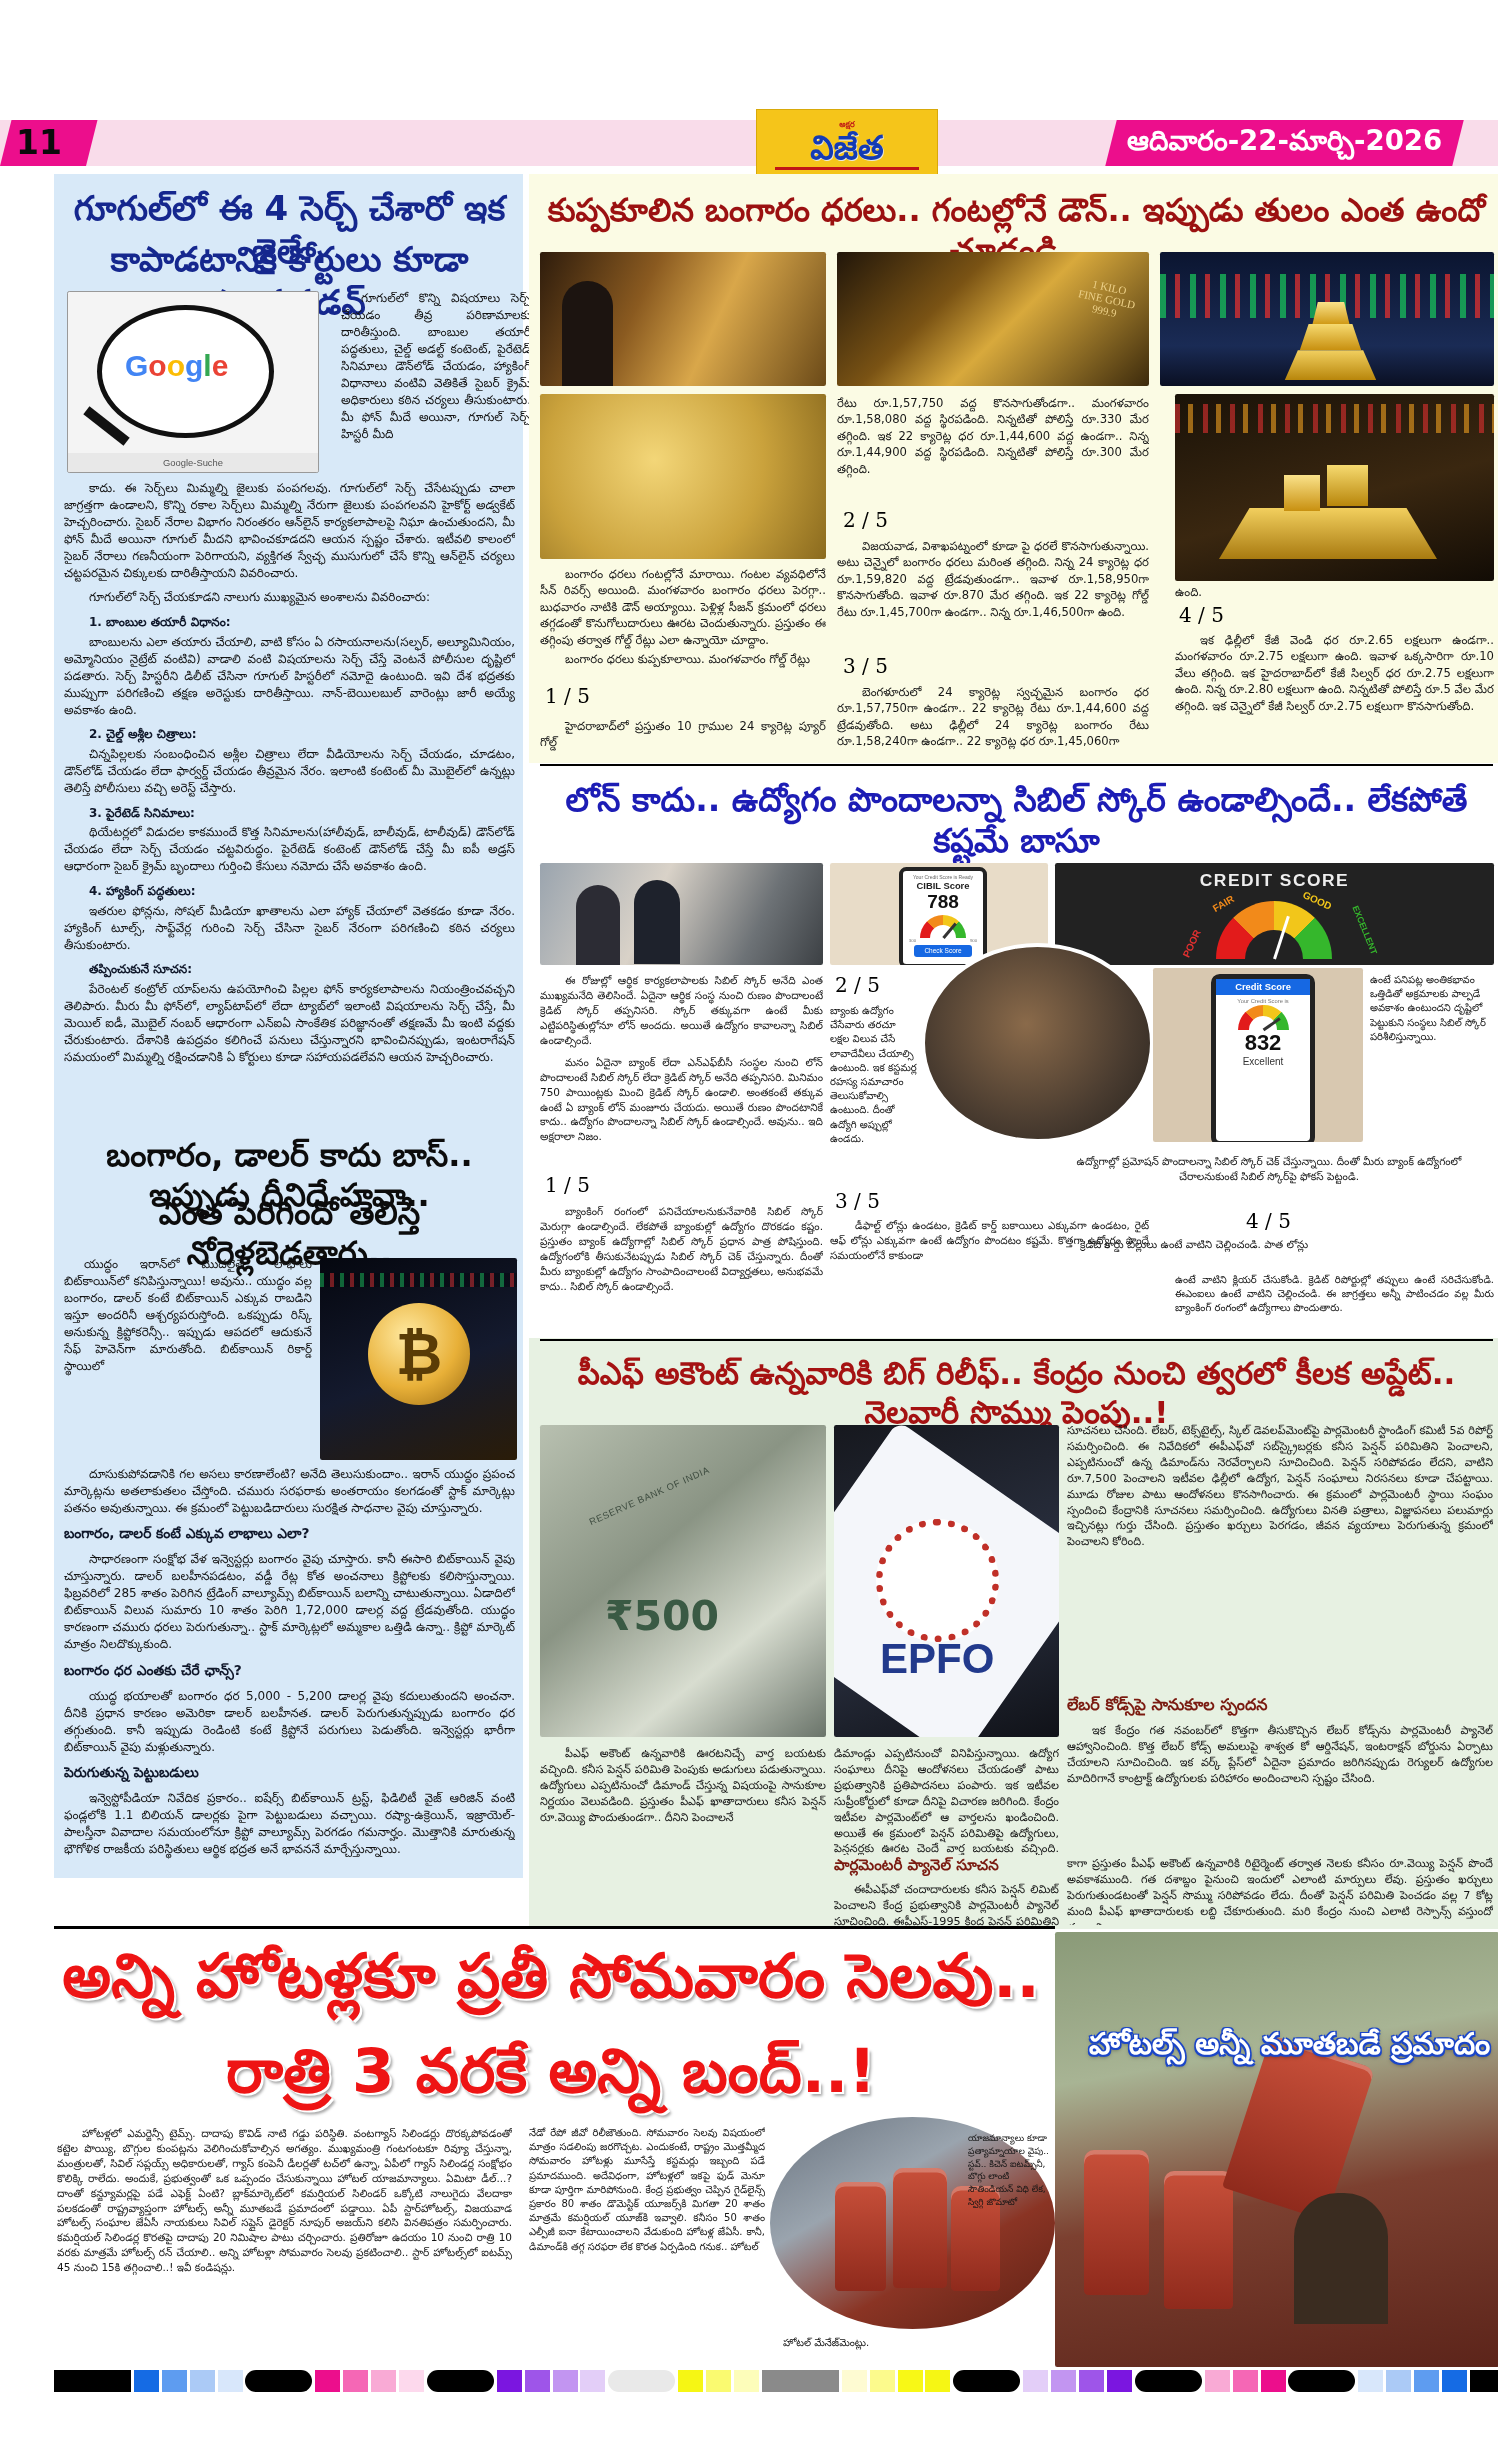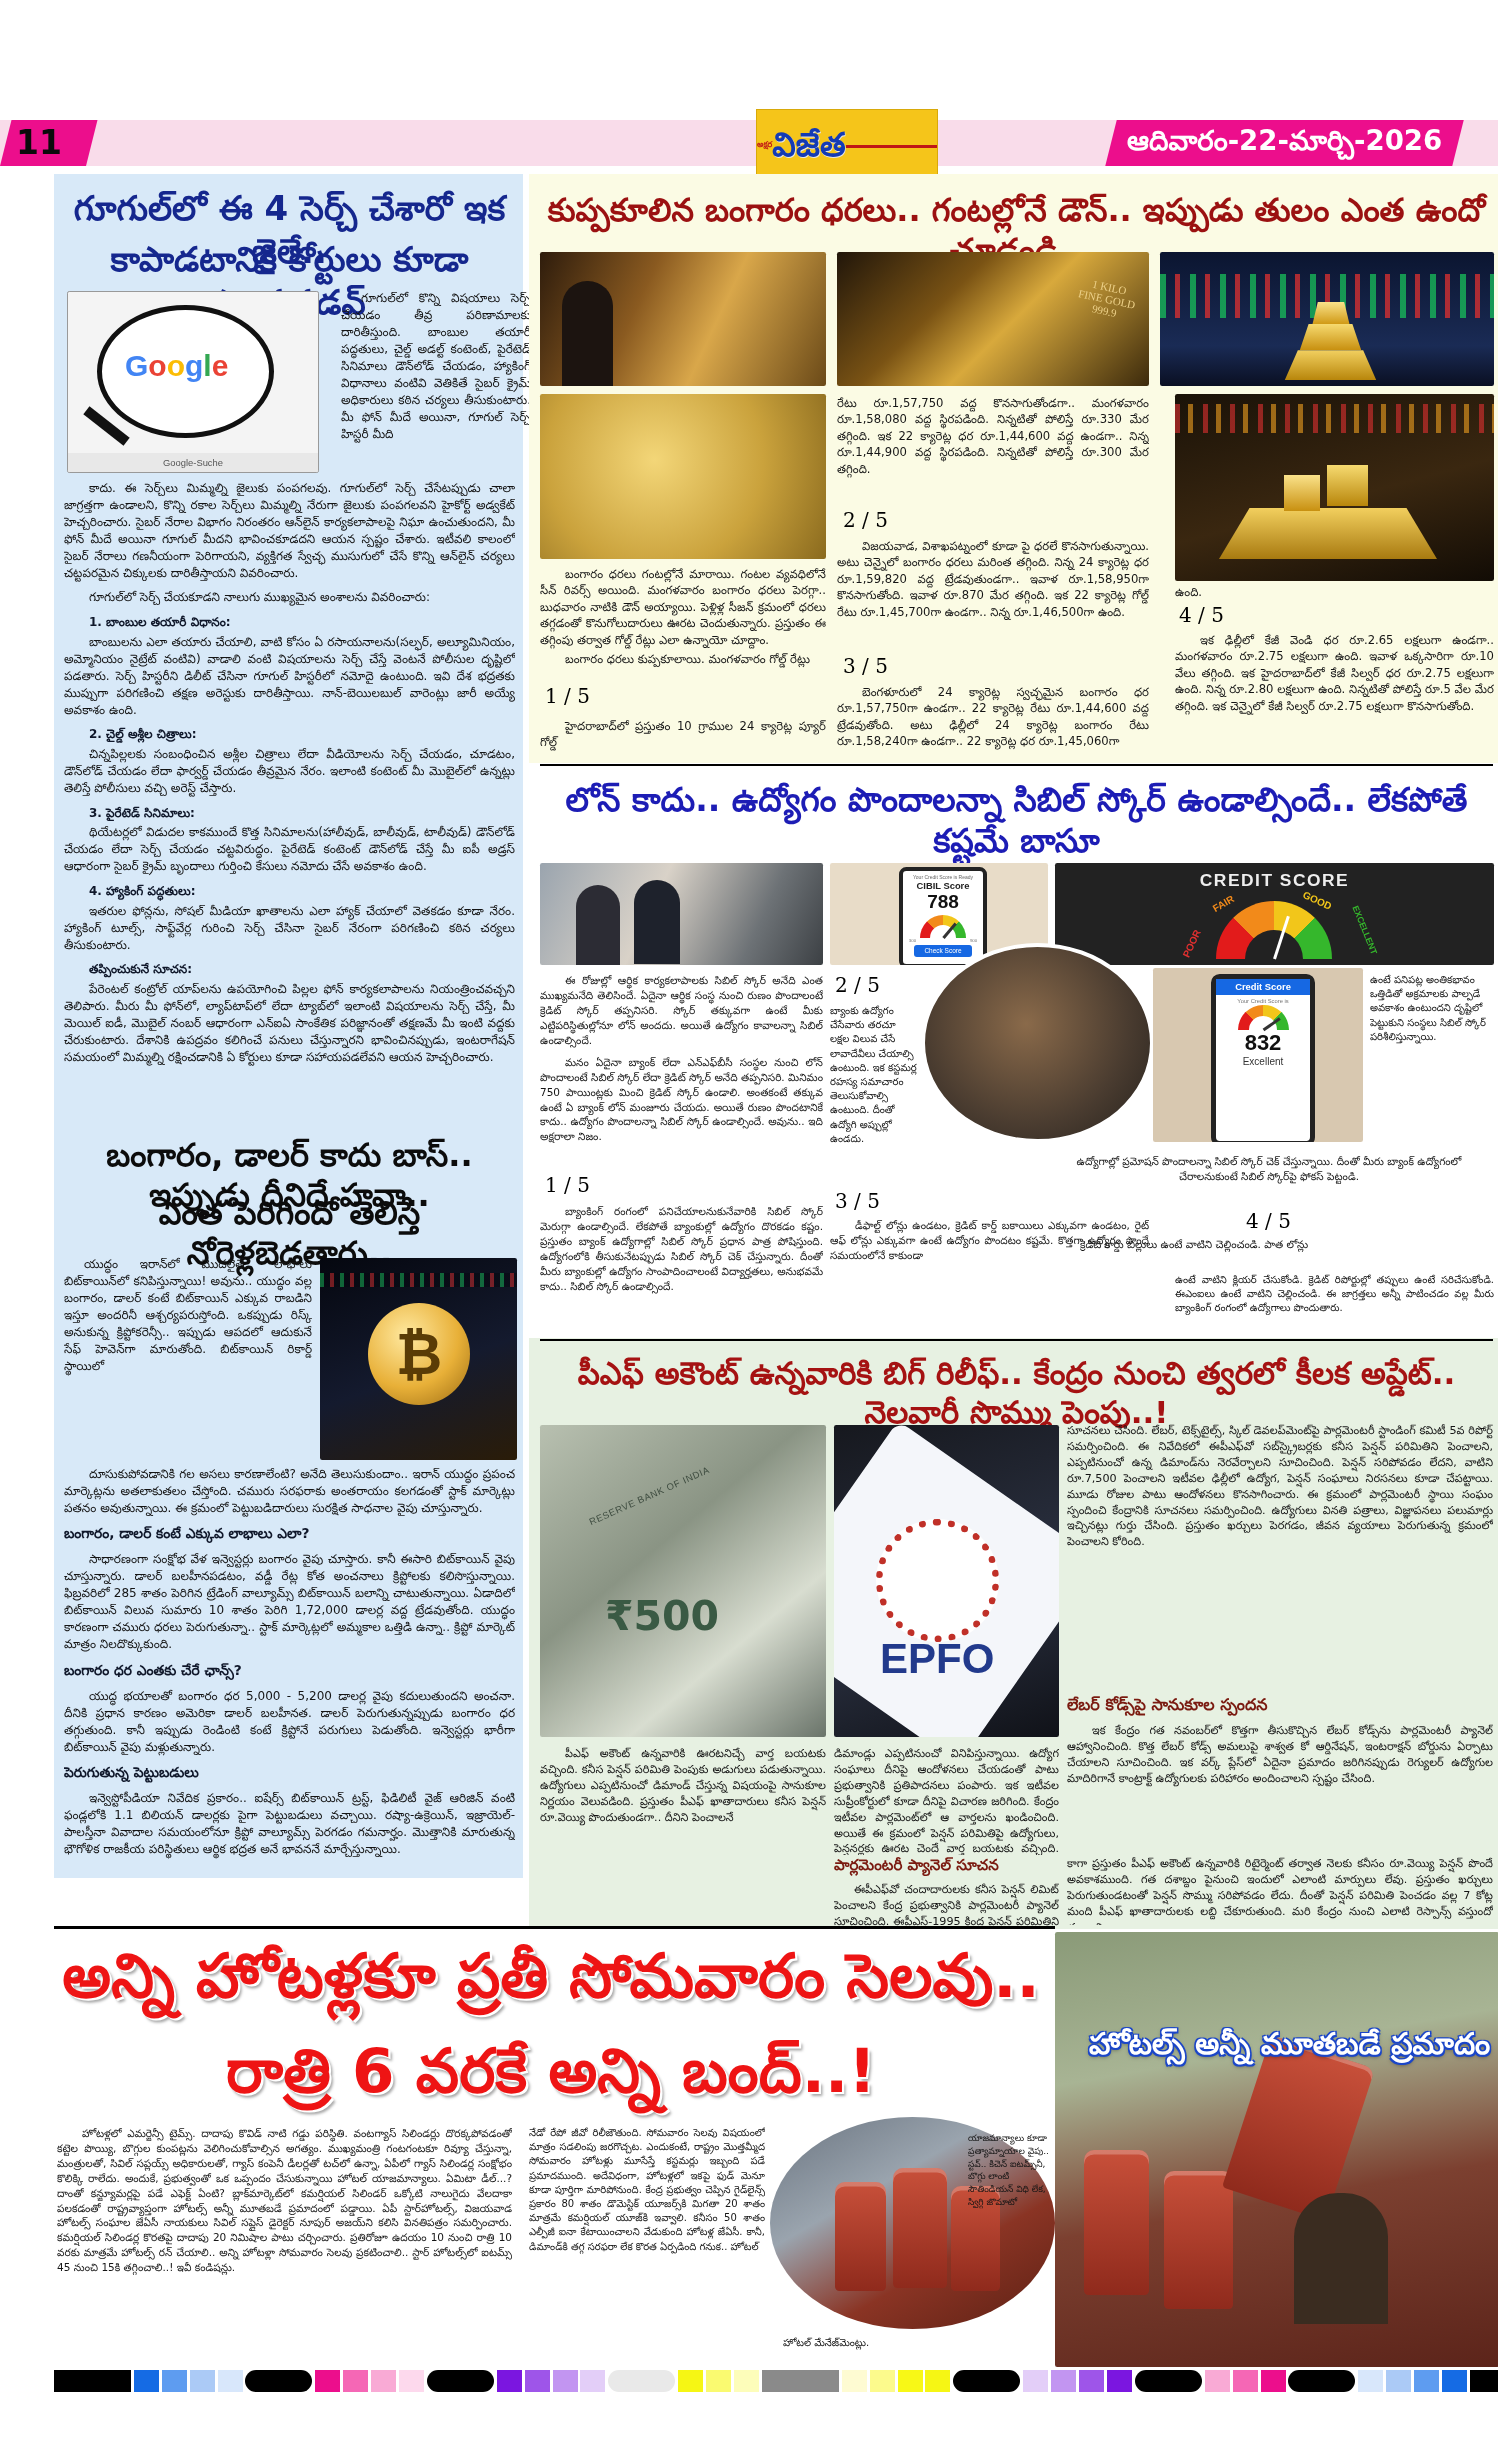--- a/index.html
+++ b/index.html
@@ -23,21 +23,21 @@
   .rule{position:absolute;background:#000;}
   .ph{position:absolute;overflow:hidden;border-radius:2.2px;}
   
   .band{position:absolute;left:0;top:120px;width:1499px;height:46px;background:#f9dcea;}
   .band-end{position:absolute;background:#ec0e8c;}
   .pgnum{position:absolute;font-size:33px;font-weight:bold;color:#0b0b0b;}
   .datebox{position:absolute;left:1111px;top:120px;width:347px;height:46px;background:#ec0e8c;
            transform:skewX(-14deg);display:flex;align-items:center;justify-content:center;}
   .datebox span{transform:skewX(14deg);color:#fff;font-weight:bold;font-size:27.6px;}
   .masthead{position:absolute;left:756px;top:109px;width:180px;height:70px;background:#f5c51a;
-            display:flex;flex-direction:row;align-items:center;justify-content:center;border:0.7px solid #d8a90a;}
+            display:flex;flex-direction:column;align-items:center;justify-content:center;border:0.7px solid #d8a90a;}
   .masthead .mtop{font-size:8px;color:#c01616;font-weight:bold;}
   .masthead .mword{font-size:33px;font-weight:bold;color:#143bb4;line-height:1.05;
                    text-shadow:0.7px 0.7px 0 #e8e8e8;}
   .masthead .mline{width:80%;height:2.9px;background:#c01616;margin-top:2.2px;}
   
   .arc{position:absolute;border-radius:218px 218px 0 0;
        background:conic-gradient(from 270deg at 50% 100%,#e21b1b 0 45deg,#f28a1a 45deg 90deg,#f2c61a 90deg 135deg,#35b72c 135deg 180deg,rgba(0,0,0,0) 180deg);}
   .archole{position:absolute;border-radius:145px 145px 0 0;}
   .needle{position:absolute;width:2.9px;background:#fff;transform-origin:bottom center;}
   .glabel{position:absolute;font-family:"Liberation Sans",sans-serif;font-weight:bold;}
@@ -288,21 +288,21 @@
   <div class="abs txt nohang" style="left:834px;top:1746px;width:225px;height:109px;font-size:11.2px;">
     <p>డిమాండ్లు ఎప్పటినుంచో వినిపిస్తున్నాయి. ఉద్యోగ సంఘాలు దీనిపై ఆందోళనలు చేయడంతో పాటు ప్రభుత్వానికి ప్రతిపాదనలు పంపారు. ఇక ఇటీవల సుప్రీంకోర్టులో కూడా దీనిపై విచారణ జరిగింది. కేంద్రం ఇటీవల పార్లమెంట్‌లో ఆ వార్తలను ఖండించింది. అయితే ఈ క్రమంలో పెన్షన్ పరిమితిపై ఉద్యోగులు, పెన్షనర్లకు ఊరట చెందే వార్త బయటకు వచ్చింది. అదేంటి అనేది చూద్దాం.</p>
   </div>
   <div class="abs subhead" style="left:834px;top:1856px;width:225px;font-size:15px;color:#7a1a10;">పార్లమెంటరీ ప్యానెల్ సూచన</div>
   <div class="abs txt" style="left:834px;top:1882px;width:225px;height:44px;font-size:11.2px;">
     <p style="text-indent:20px;">ఈపీఎఫ్‌వో చందాదారులకు కనీస పెన్షన్ లిమిట్ పెంచాలని కేంద్ర ప్రభుత్వానికి పార్లమెంటరీ ప్యానెల్ సూచించింది. ఈపీఎస్-1995 కింద పెన్షన్ పరిమితిని పెంచాలని పేర్కొంది.</p>
   </div>
 
   <div class="rule" style="left:54px;top:1926px;width:1001px;height:2.9px;"></div>
   <div class="abs hl-hotel" style="left:58px;top:1940px;width:986px;">అన్ని హోటళ్లకూ ప్రతీ సోమవారం సెలవు..</div>
-  <div class="abs hl-hotel" style="left:58px;top:2035px;width:986px;">రాత్రి 6 వరకే అన్ని బంద్..!</div>
+  <div class="abs hl-hotel" style="left:58px;top:2035px;width:986px;">రాత్రి 3 వరకే అన్ని బంద్..!</div>
 
   <div class="ph" style="left:1055px;top:1932px;width:444px;height:435px;background:linear-gradient(170deg,#8a9a78,#a8b494 30%,#7c4030 60%,#5c241a);">
     <div class="cyl" style="left:29px;top:218px;width:65px;height:145px;"></div>
     <div class="cyl" style="left:109px;top:239px;width:69px;height:138px;"></div>
     <div class="cyl" style="left:189px;top:116px;width:109px;height:160px;transform:rotate(18deg);"></div>
     <div class="abs" style="left:239px;top:261px;width:94px;height:131px;background:#3a2c20;border-radius:44px 44px 0 0;"></div>
     <div class="ovl" style="left:7.3px;top:94px;width:428px;font-size:30px;text-align:right;">హోటల్స్ అన్నీ మూతబడే ప్రమాదం</div>
   </div>
 
   <div class="abs txt" style="left:57px;top:2126px;width:455px;height:239px;font-size:10.5px;">

